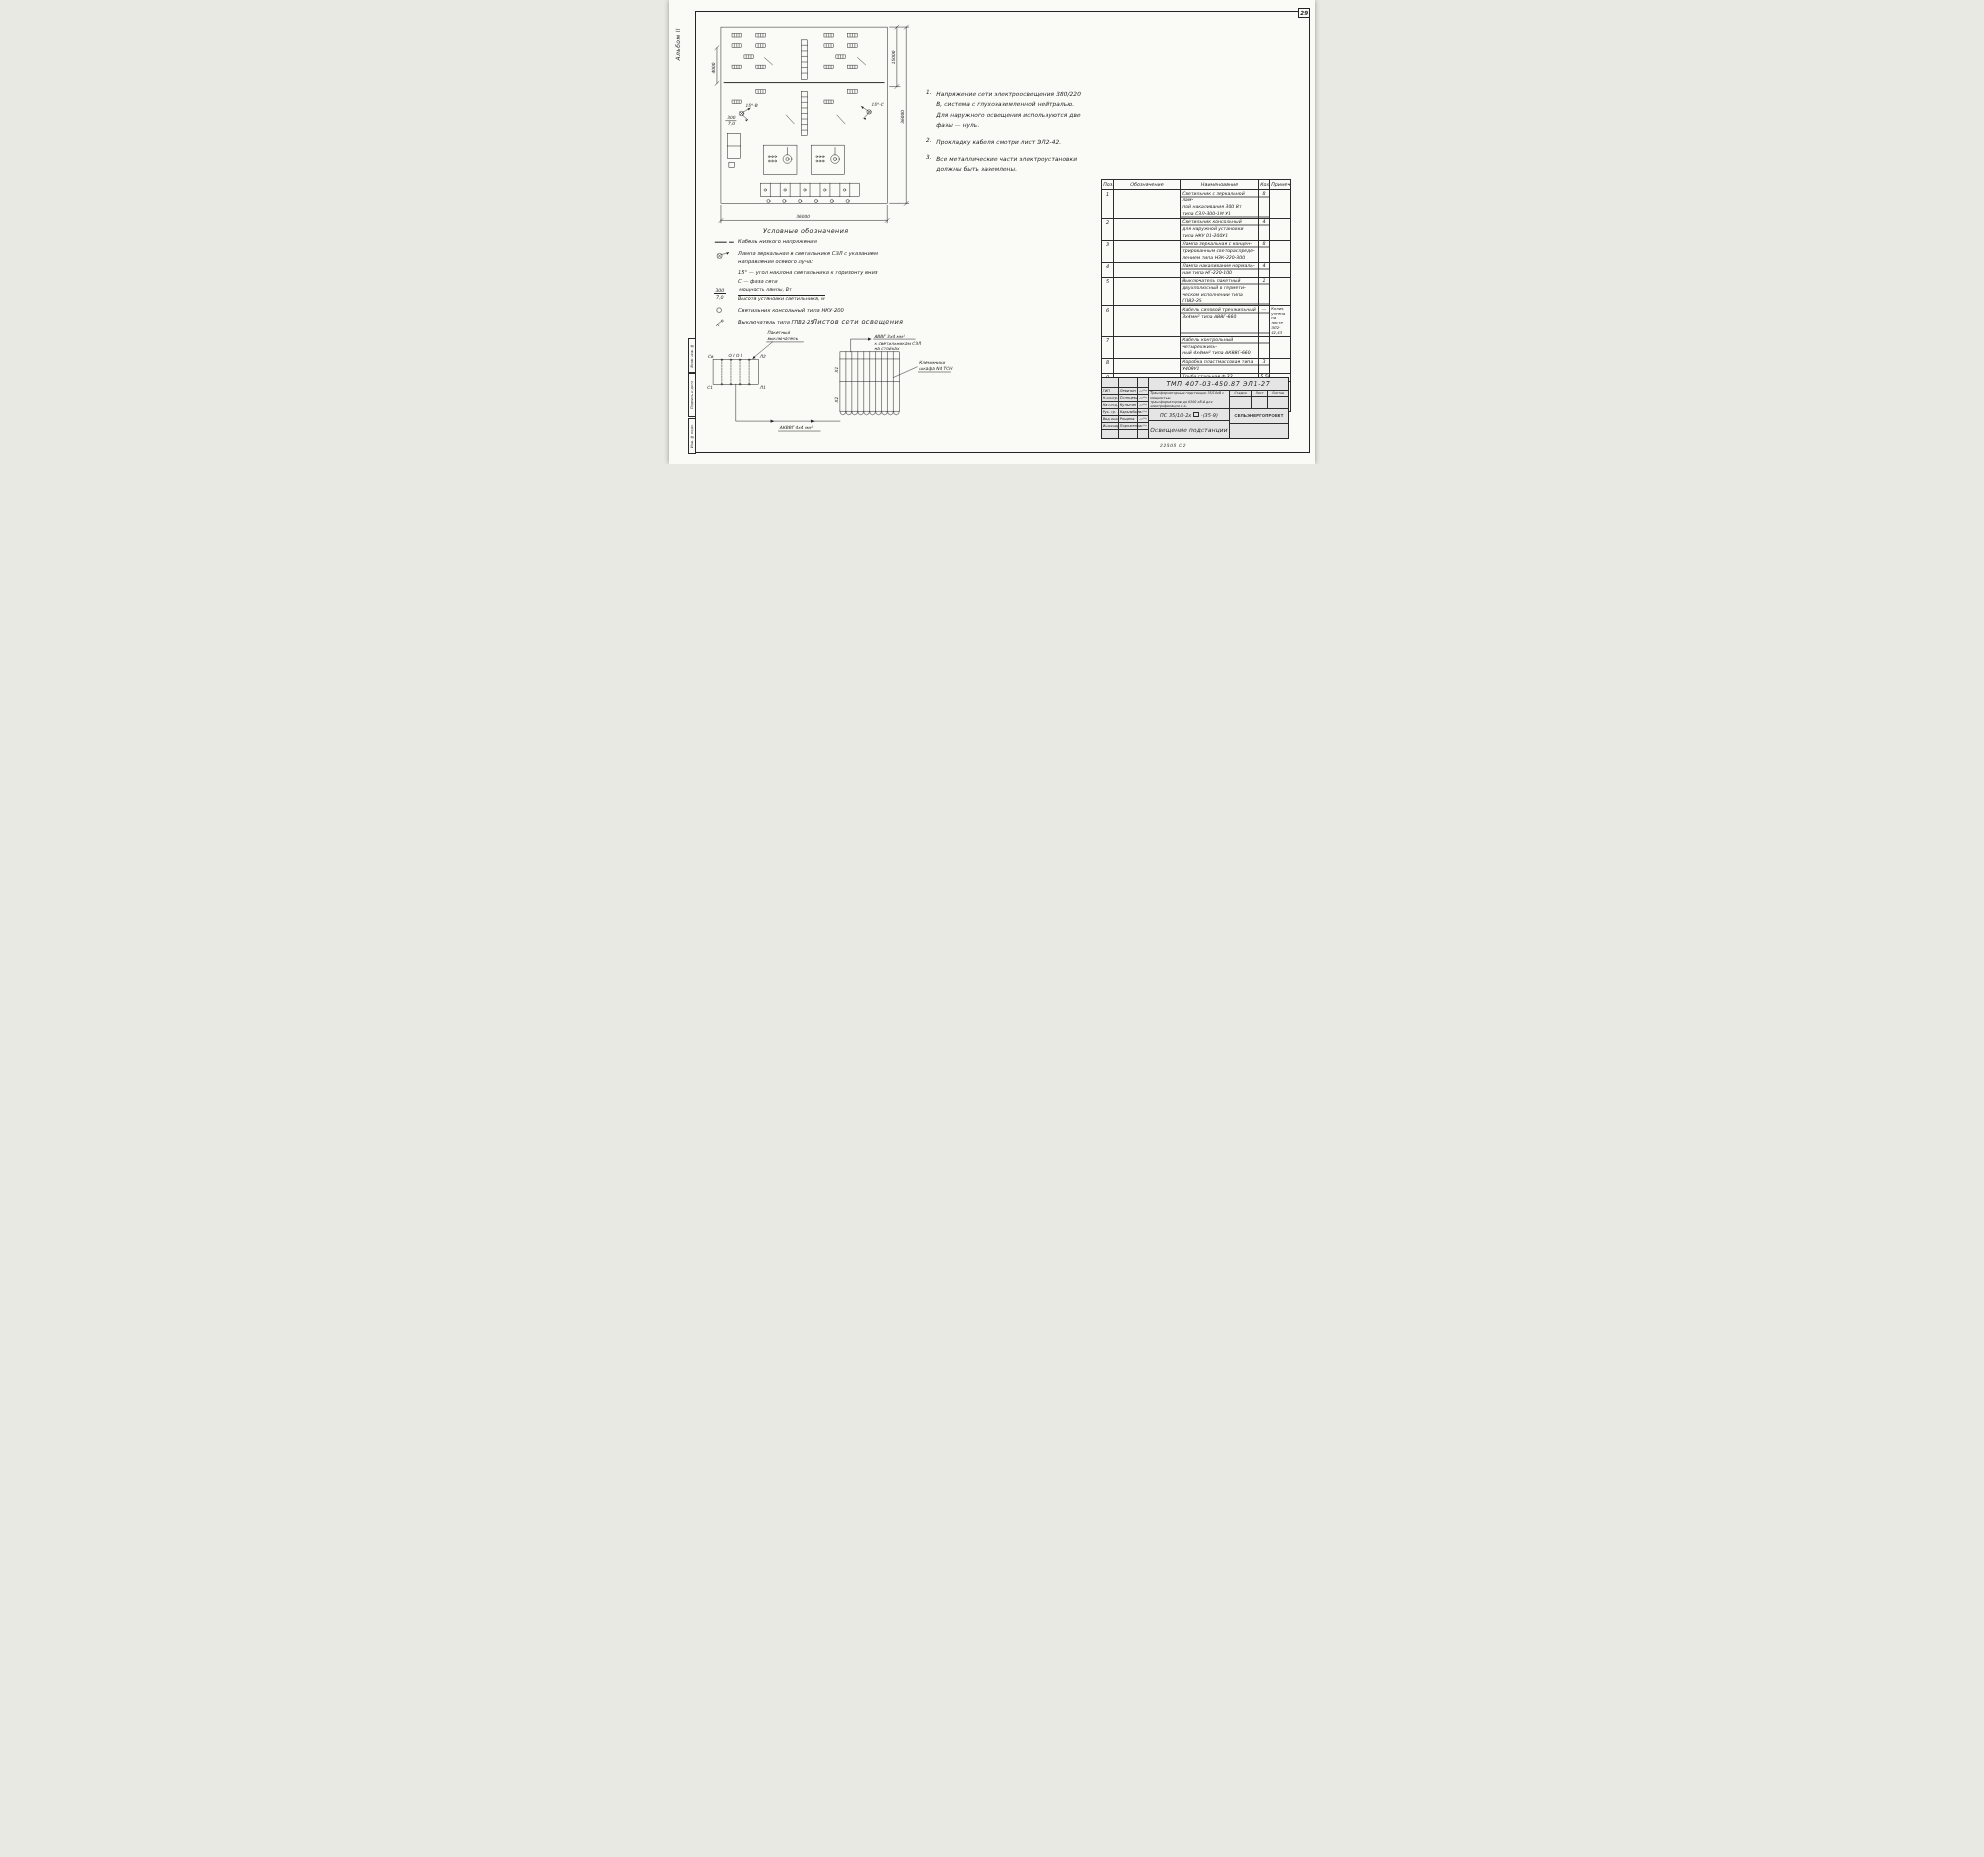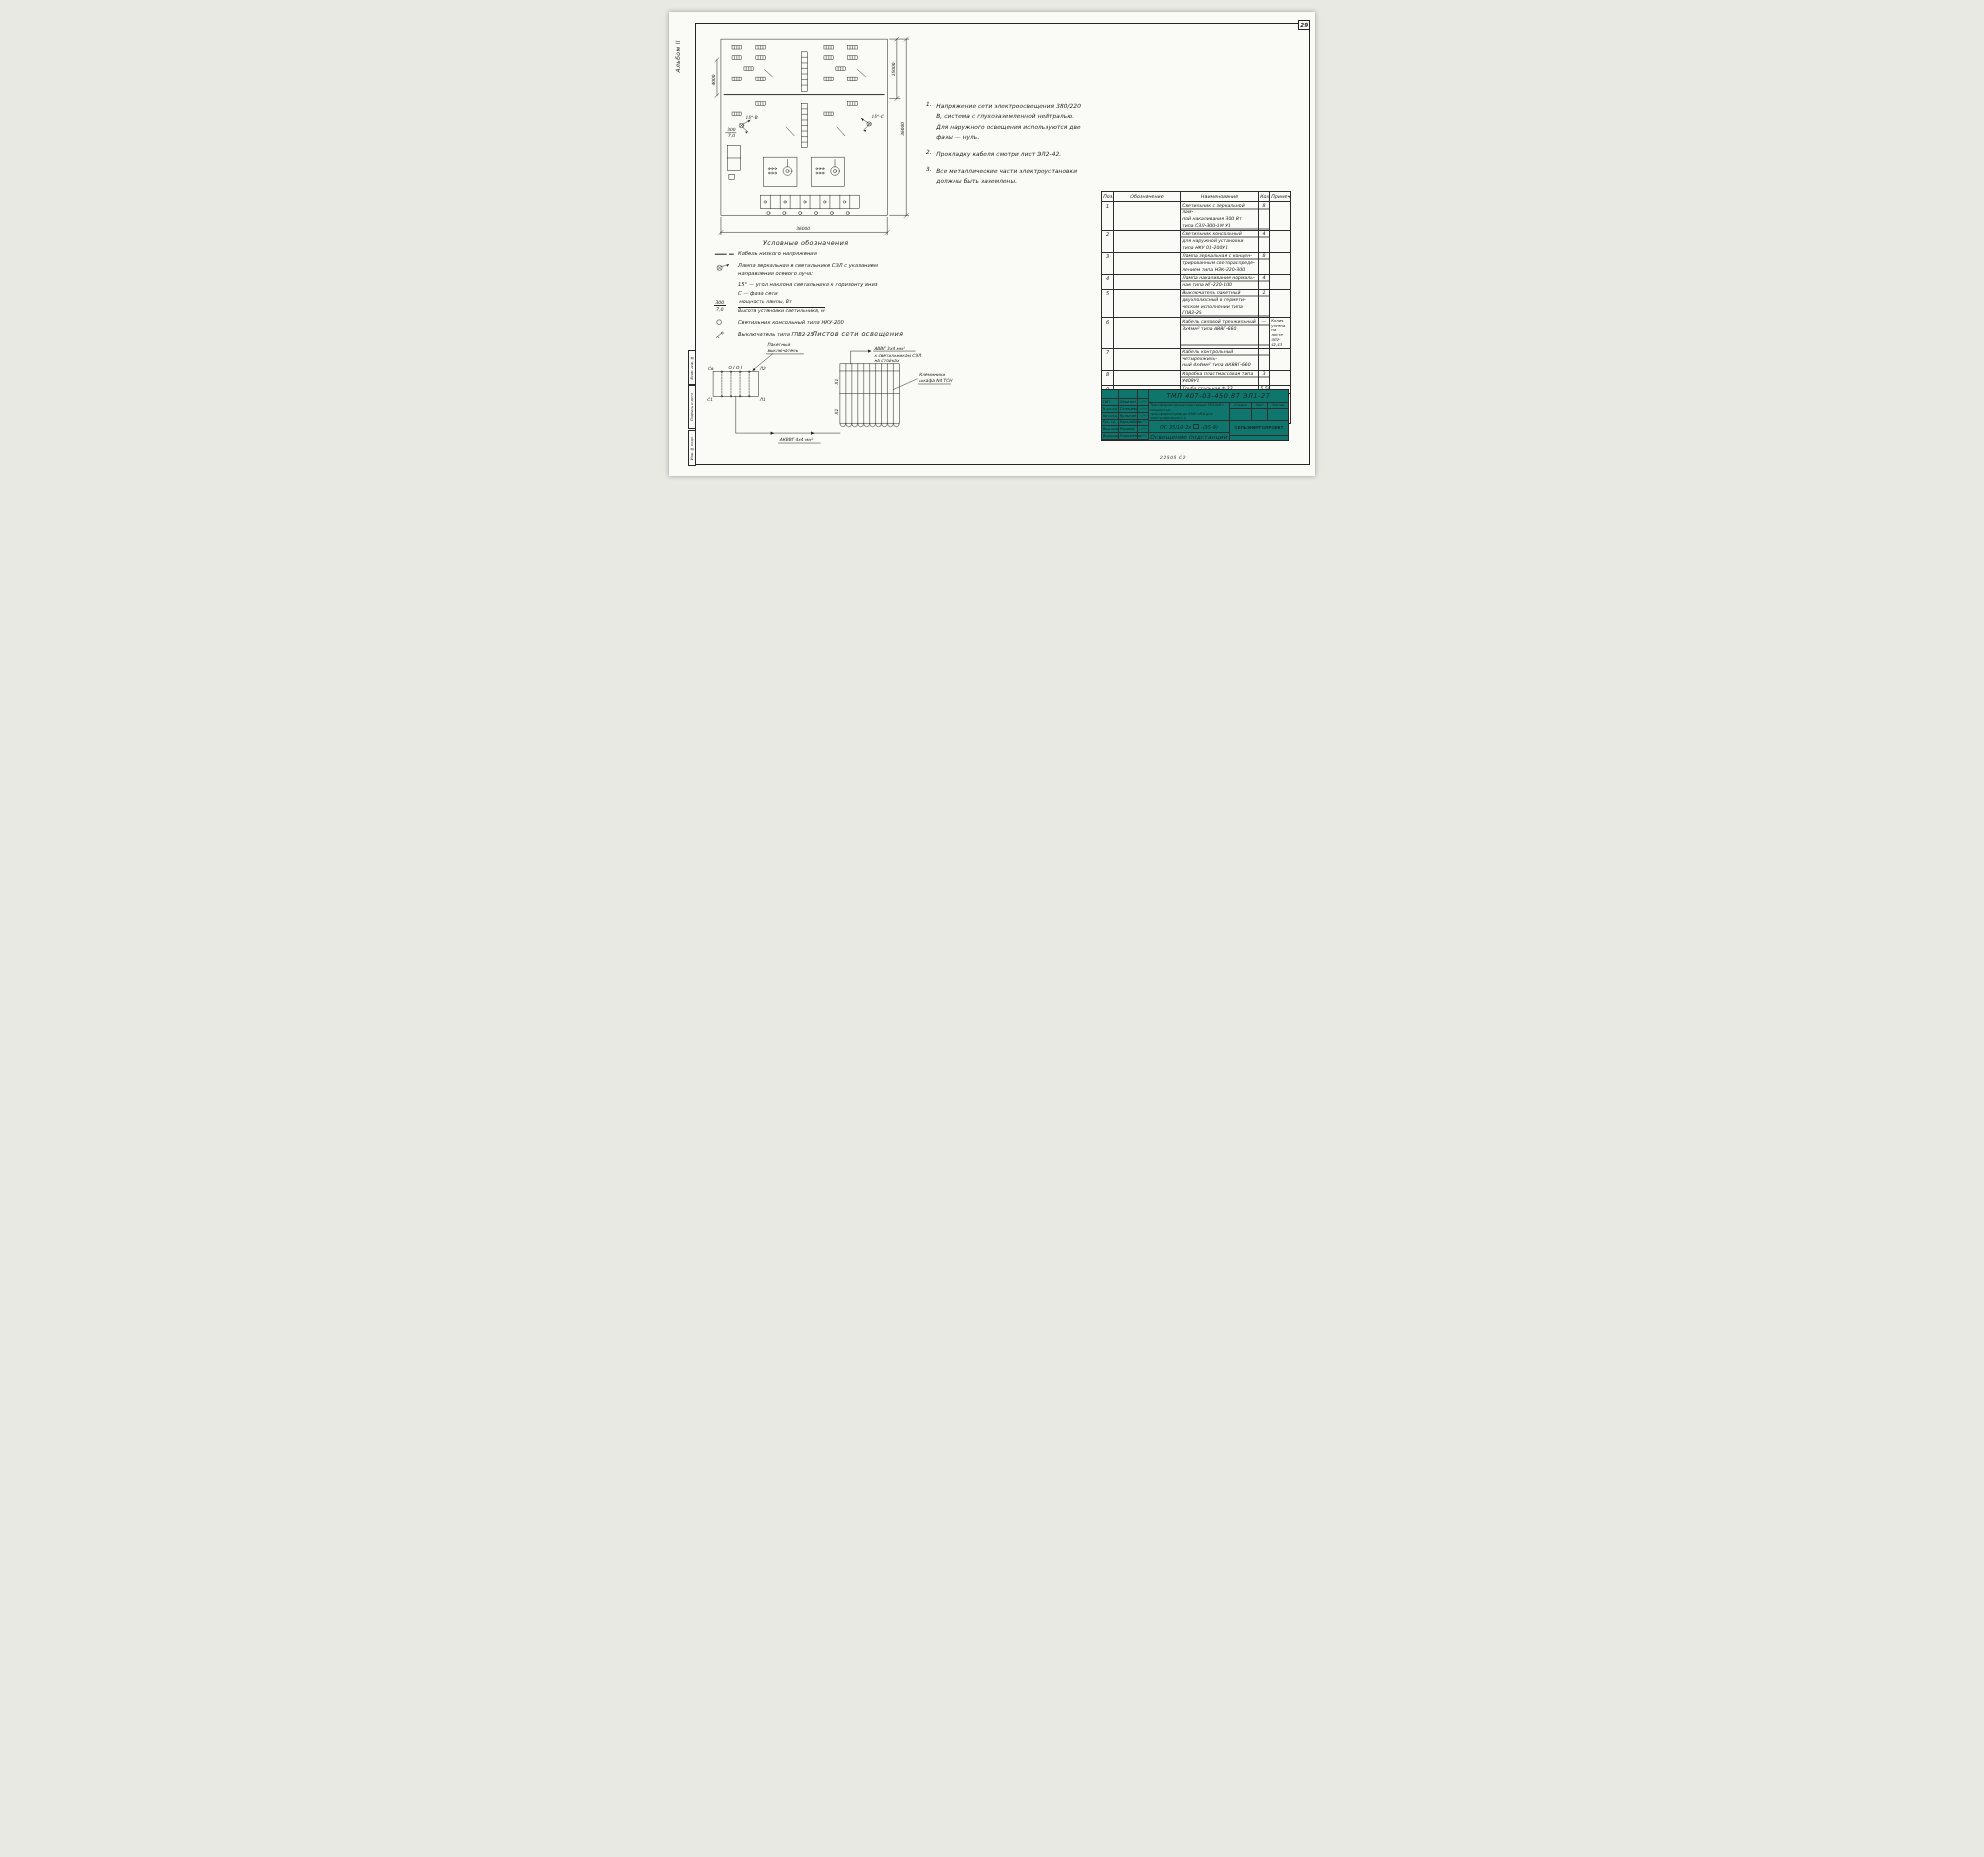--- a/index.html
+++ b/index.html
@@ -6,21 +6,21 @@
   body {
     margin: 0;
     background: #e9e9e4;
     font-family: "DejaVu Sans", sans-serif;
     color: #1c1c1c;
   }
   .sheet {
     position: relative;
     width: 646px;
     height: 464px;
-    margin: 12px auto;
+    margin: 0 auto;
     background: #fafaf6;
     overflow: hidden;
     box-shadow: 0 0 4.8px rgba(0,0,0,.35);
   }
   .vtext {
     writing-mode: vertical-rl;
     transform: rotate(180deg);
     white-space: nowrap;
   }
   .frame {
@@ -115,22 +115,22 @@
   td.not { font-size: 3.8px; font-style: italic; white-space: pre-line; line-height: 1.25; }
   tr.h  { height: 10.3px; }
   tr.r1 { height: 8px; }
   tr.r2 { height: 14.3px; }
   tr.r3 { height: 21.4px; }
   tr.r5 { height: 28px; }
   tr.fill { height: 30px; }
 
   
   .tblock {
-    position: absolute; left: 432px; top: 377px; width: 188px; height: 52px;
-    border: 0.8px solid #262626; display: flex; background: #0f766e;
+    position: absolute; left: 432px; top: 377px; width: 188px; height: 62px;
+    border: 0.8px solid #262626; display: flex; background: #e5e5e5;
   }
   .tb-left { width: 47px; border-right: 0.6px solid #2e2e2e; display: flex; flex-direction: column; }
   .sblank { height: 9.5px; border-bottom: 0.5px solid #2e2e2e; display: flex; }
   .srow { height: 7.1px; border-bottom: 0.5px solid #2e2e2e; display: flex; align-items: center; }
   .sbot { flex: 1; display: flex; }
   .srole { width: 16px; flex: none; font-size: 3.4px; font-style: italic; padding-left: 0.8px; }
   .sname { width: 20px; flex: none; font-size: 3.6px; font-style: italic;
            border-left: 0.5px solid #2e2e2e; border-right: 0.5px solid #2e2e2e;
            padding-left: 0.8px; height: 100%; display: flex; align-items: center; }
   .scol1 { width: 16px; flex: none; }

